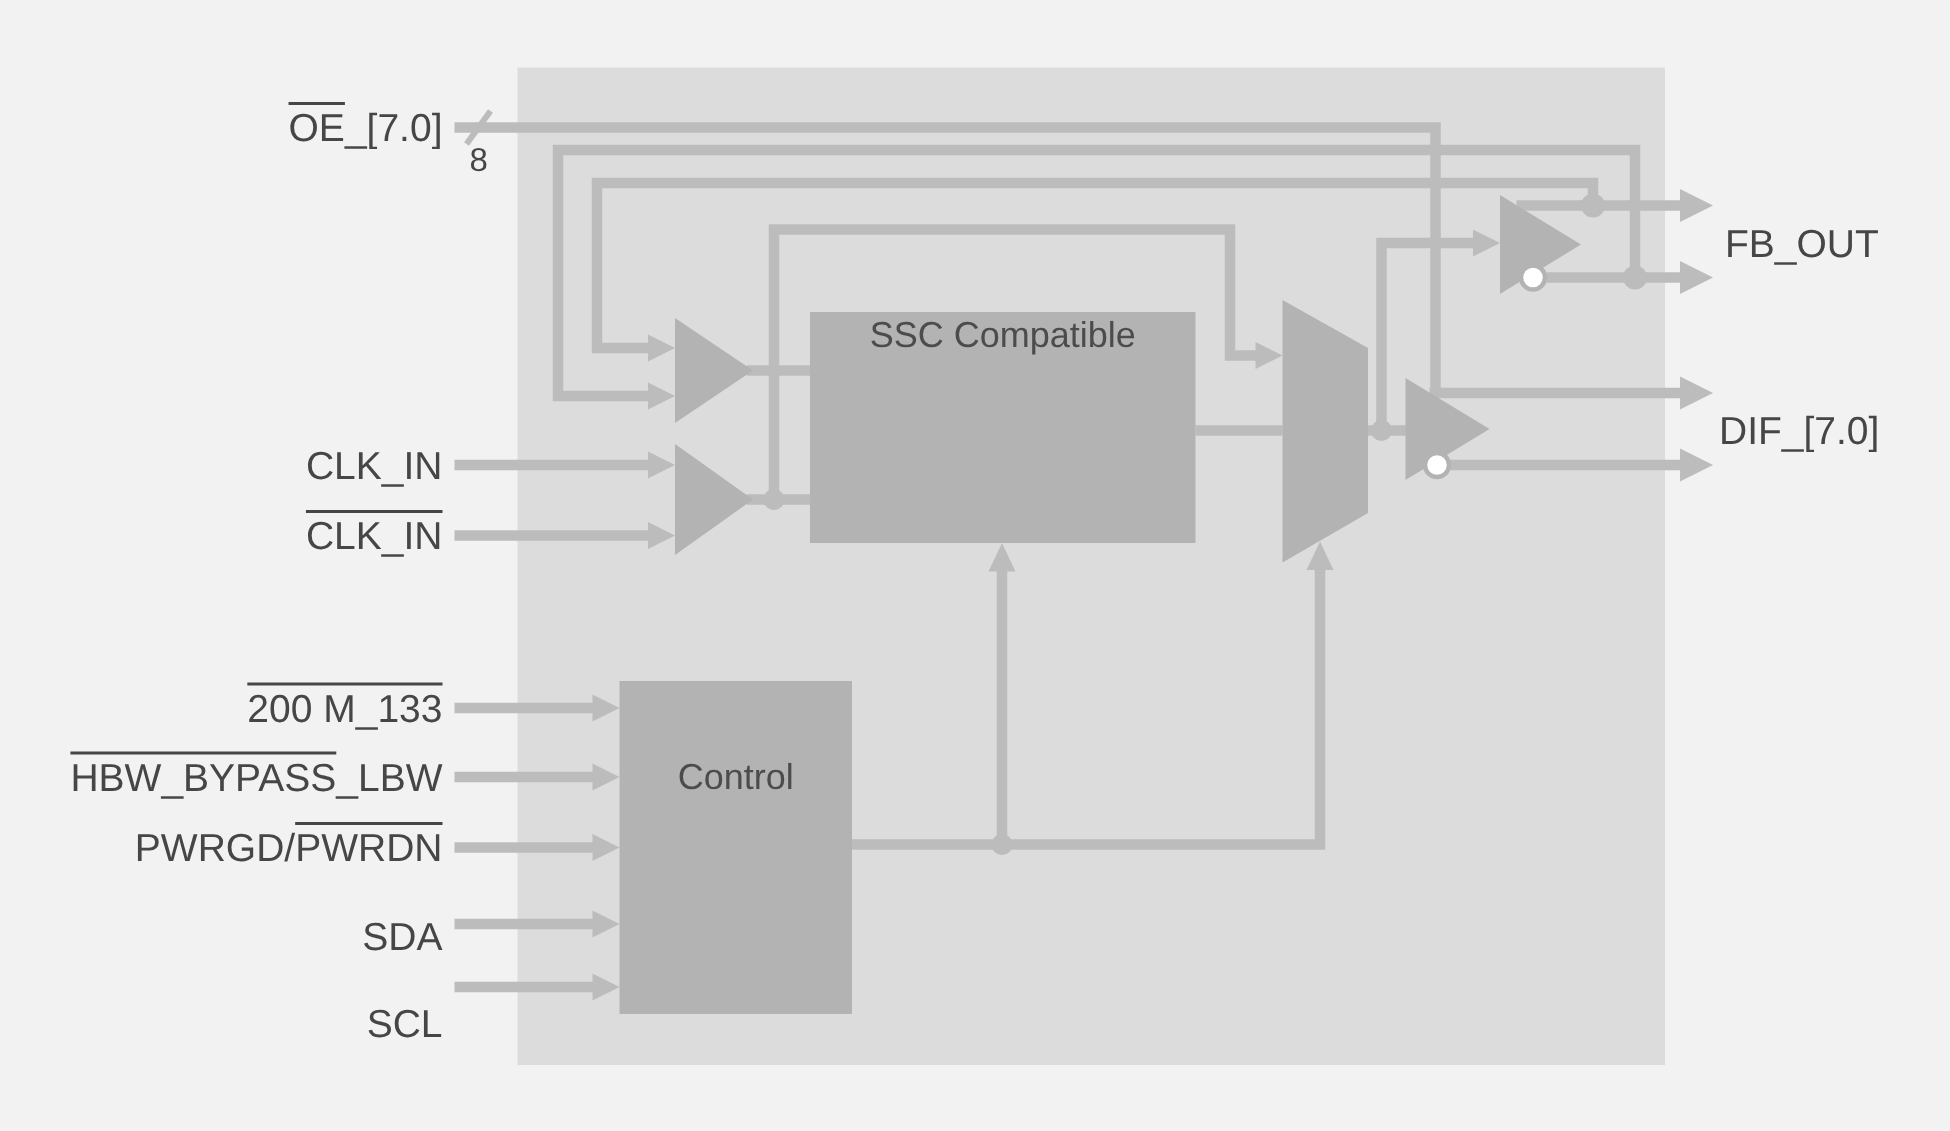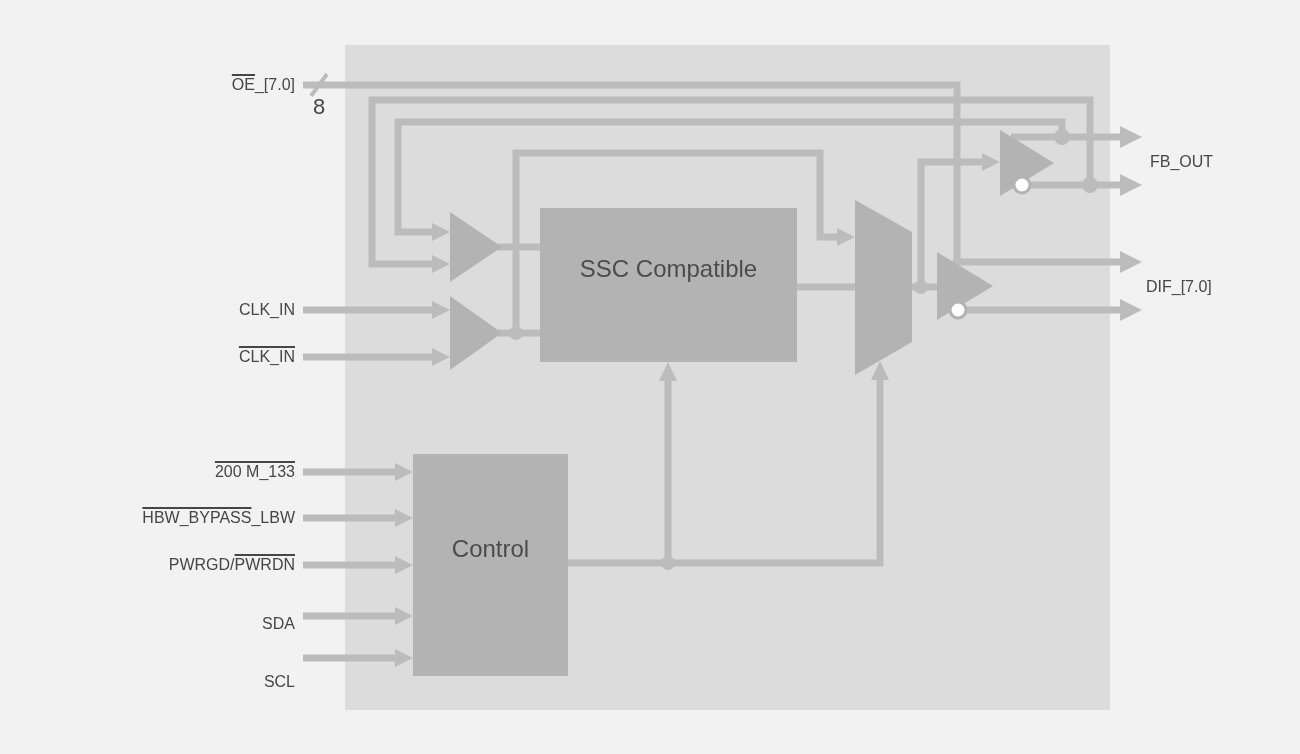--- a/index.html
+++ b/index.html
@@ -2,23 +2,23 @@
 <html><head>
 <meta charset="utf-8">
 <style>
   html,body{margin:0;padding:0;background:#f2f2f2;}
   .stage{position:relative;width:1300px;height:754px;background:#f2f2f2;
          font-family:"Liberation Sans",sans-serif;overflow:hidden;}
   .chip{position:absolute;left:345px;top:45px;width:765px;height:665px;background:#dcdcdc;}
   .gfx{position:absolute;left:0;top:0;}
   .blk{position:absolute;background:#b3b3b3;color:#4c4c4c;font-size:24px;line-height:32px;
        text-align:center;box-sizing:border-box;}
-  .blk-pll{left:540px;top:208px;width:257px;height:154px;padding-top:45px;}
-  .blk-ctrl{left:413px;top:454px;width:155px;height:222px;padding-top:79px;}
-  .sig{position:absolute;font-size:16px;line-height:28px;color:#464646;white-space:nowrap;}
+  .blk-pll{left:540px;top:208px;width:257px;height:154px;}
+  .blk-ctrl{left:413px;top:454px;width:155px;height:222px;padding-top:49px;}
+  .sig{position:absolute;font-size:26px;line-height:28px;color:#464646;white-space:nowrap;}
   .r{right:1005px;text-align:right;}
   .bus{font-size:22px;}
   .ov{text-decoration:overline;text-decoration-thickness:2px;}
 </style>
 </head>
 <body>
 
 <div class="stage">
 
   <div class="chip"></div>

